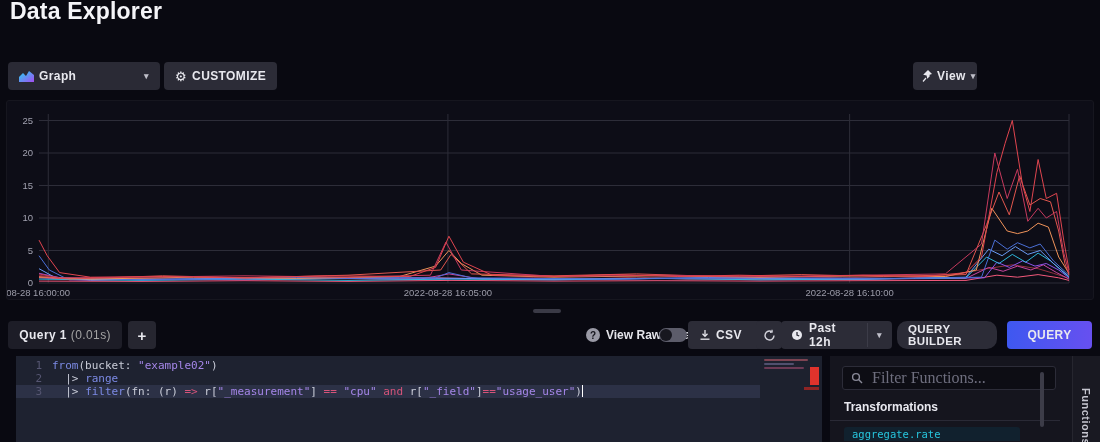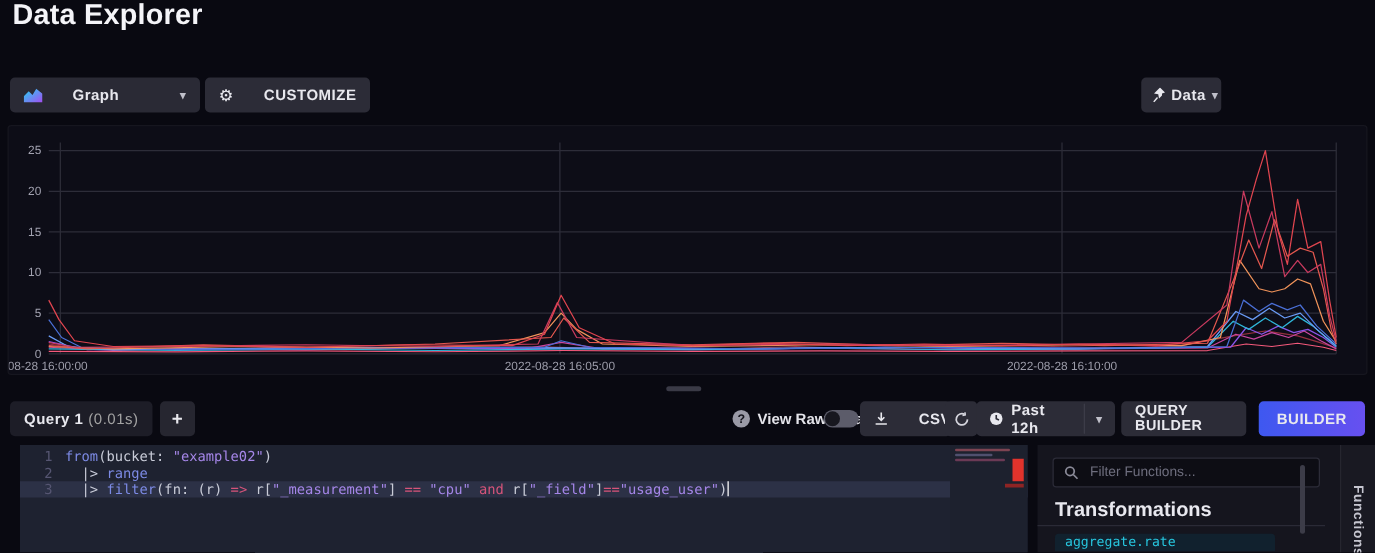--- a/index.html
+++ b/index.html
@@ -4,51 +4,51 @@
 <style>
   html,body{margin:0;padding:0;background:#090911;}
   body{width:1100px;height:442px;position:relative;overflow:hidden;
        font-family:"Liberation Sans",sans-serif;color:#e8e8ee;}
   .abs{position:absolute;}
 
   
   .page-title{left:10px;top:-2px;font-size:23px;font-weight:bold;color:#f4f4f8;letter-spacing:.2px;}
 
   
-  .btn{display:flex;align-items:center;gap:24px;height:28px;padding:0 11px;border-radius:4px;
+  .btn{display:flex;align-items:center;gap:5px;height:28px;padding:0 11px;border-radius:4px;
        background:#2c2c37;color:#e8e8ee;font-size:12px;font-weight:bold;letter-spacing:.4px;
        box-sizing:border-box;cursor:pointer;}
   .caret{font-size:9px;color:#c0c0ca;line-height:1;}
   .dd-graph{left:8px;top:62px;width:152px;justify-content:flex-start;background:#2a2a35;}
   .dd-graph .caret{margin-left:auto;}
   .btn-customize{left:164px;top:62px;}
   .dd-local{left:913px;top:62px;width:64px;padding:0 9px;gap:5px;}
   .btn-saveas{left:985px;top:62px;width:107px;background:linear-gradient(90deg,#3c63f2,#8a4bf0);
               justify-content:center;gap:8px;margin-top:44px;}
 
   
   .chart-panel{left:6px;top:100px;width:1088px;height:200px;background:#0d0d17;
                border:1px solid #16161f;border-radius:3px;box-sizing:border-box;}
   .resize-handle{left:533px;top:309px;width:28px;height:4px;border-radius:2px;background:#3a3a46;}
 
   
   .qbar-y{top:321px;height:28px;}
-  .query-tab{left:8px;width:114px;background:#1d1d27;justify-content:center;gap:4px;}
+  .query-tab{left:8px;width:114px;background:#1d1d27;justify-content:flex-end;gap:4px;}
   .query-tab .dur{color:#a3a3a3;font-weight:normal;}
   .add-tab{left:128px;width:28px;justify-content:center;background:#262630;font-size:15px;padding:0;}
   .help-dot{left:586px;top:328px;width:14px;height:14px;border-radius:50%;background:#9a9aa6;
             color:#14141c;font-size:10px;font-weight:bold;display:flex;align-items:center;justify-content:center;}
   .raw-label{left:606px;top:328px;font-size:12px;color:#e4e4ea;font-weight:bold;}
   .toggle{left:659px;top:328px;width:28px;height:14px;border-radius:8px;background:#5c5c6a;}
   .toggle .knob{position:absolute;left:1px;top:1px;width:12px;height:12px;border-radius:50%;background:#17171f;}
   .btn-csv{left:688px;width:73px;}
   .btn-refresh{left:756px;width:26px;justify-content:center;padding:0;}
   .dd-time{left:781px;width:111px;gap:6px;padding:2px 10px;}
   .dd-time .caret{margin-left:auto;border-left:1px solid #3c3c48;padding-left:9px;height:100%;display:flex;align-items:center;}
-  .btn-qb{left:897px;width:100px;justify-content:center;font-size:11.5px;}
+  .btn-qb{left:897px;width:100px;justify-content:center;font-size:11.5px;border-radius:10px;}
   .btn-submit{left:1007px;width:85px;justify-content:center;background:linear-gradient(90deg,#3e58f0,#6750f0);}
 
   
   .editor{left:16px;top:356px;width:806px;height:86px;background:#1e2230;
           font-family:"DejaVu Sans Mono",monospace;font-size:11px;line-height:13px;padding-top:3px;box-sizing:border-box;}
   .code-line{display:flex;white-space:pre;height:13px;}
   .code-line.current{background:#2c3146;}
   .gutter{width:26px;text-align:right;padding-right:10px;color:#565672;flex:none;user-select:none;}
   .tok-kw{color:#7c8ae4;}
   .tok-str{color:#a586e8;}
@@ -57,24 +57,24 @@
   .cursor{display:inline-block;width:1.5px;height:12px;background:#fff;vertical-align:text-bottom;}
   .minimap{left:760px;top:356px;width:62px;height:86px;background:#1d212e;}
   .mm-line{position:absolute;height:2px;border-radius:1px;}
   .mm-err{position:absolute;left:50px;top:11px;width:9px;height:18px;background:#e0332c;}
   .mm-err2{position:absolute;left:44px;top:31px;width:15px;height:3px;background:#8e2424;}
 
   
   .func-panel{left:830px;top:356px;width:242px;height:86px;background:#15151e;}
   .func-search{position:absolute;left:12px;top:10px;width:214px;height:24px;background:#0d0d14;
                border:1px solid #2c2c38;border-radius:3px;box-sizing:border-box;display:flex;align-items:center;gap:7px;padding:0 8px;}
-  .func-search input{background:transparent;border:none;outline:none;color:#c9c9d4;font-size:11px;
-                     font-family:Liberation Sans, sans-serif;width:150px;}
+  .func-search input{background:transparent;border:none;outline:none;color:#c9c9d4;font-size:16px;
+                     font-family:Liberation Serif, serif;width:150px;}
   .func-search input::placeholder{color:#6e6e7e;}
-  .func-section{position:absolute;left:14px;top:44px;font-size:16px;font-weight:bold;color:#e8e8ef;}
+  .func-section{position:absolute;left:14px;top:44px;font-size:12px;font-weight:bold;color:#e8e8ef;}
   .func-divider{position:absolute;left:0;top:64px;width:230px;height:1px;background:#2a2a36;}
   .func-item{position:absolute;left:14px;top:71px;width:176px;height:14px;border-radius:3px 3px 0 0;
              background:#11212e;color:#27c5dd;font-family:"DejaVu Sans Mono",monospace;font-size:10.5px;
              display:flex;align-items:center;padding-left:8px;box-sizing:border-box;}
   .func-scroll{position:absolute;left:210px;top:16px;width:4px;height:55px;border-radius:2px;background:#3c3c48;}
   .side-tab{left:1072px;top:356px;width:28px;height:86px;background:#191922;border-left:1px solid #26262f;
             box-sizing:border-box;}
   .side-tab span{position:absolute;left:7px;top:32px;writing-mode:vertical-rl;font-size:11px;font-weight:bold;
                  color:#c5c5cf;letter-spacing:.5px;}
 
@@ -108,21 +108,21 @@
   <span>CUSTOMIZE</span>
 </div>
 
 <div class="abs btn dd-local">
   <span class="icon">
     <svg width="10" height="12" viewBox="0 0 10 12">
       <path d="M6 0 L10 4 L7.6 4.8 L7.6 6.4 L5.2 8.8 L4.6 5.4 L1.2 4.8 Z" fill="#e8e8ee"></path>
       <line x1="4" y1="8" x2="1" y2="11.5" stroke="#e8e8ee" stroke-width="1.2"></line>
       </svg>
   </span>
-  <span>Data</span>
+  <span>View</span>
   <span class="caret">▾</span>
 </div>
 
 <div class="abs btn btn-saveas">
   <span class="icon">
     <svg width="12" height="12" viewBox="0 0 12 12" fill="none" stroke="#fff" stroke-width="1.3">
       <path d="M5 2.5 H2 V10 H9.5 V7"></path>
         <path d="M6.5 5.5 L11 1"></path>
         <path d="M7.5 1 H11 V4.5"></path>
       </svg>
@@ -203,21 +203,21 @@
     <svg width="12" height="12" viewBox="0 0 12 12">
         <circle cx="6" cy="6" r="5" fill="#e8e8ee"></circle>
       <path d="M6 3 V6 L8.2 7" stroke="#2c2c37" stroke-width="1.3" fill="none"></path>
       </svg>
   </span>
   <span>Past 12h</span>
   <span class="caret">▾</span>
 </div>
 
 <div class="abs btn qbar-y btn-qb">QUERY BUILDER</div>
-<div class="abs btn qbar-y btn-submit">BUILDER</div>
+<div class="abs btn qbar-y btn-submit">QUERY</div>
 
 <div class="abs editor" id="editor">
     <div class="code-line"><span class="gutter">1</span><span class="tok-kw">from</span><span class="tok-pl">(bucket: </span><span class="tok-str">"example02"</span><span class="tok-pl">)</span></div>
     <div class="code-line"><span class="gutter">2</span><span class="tok-pl">  |&gt; </span><span class="tok-kw">range</span></div>
     <div class="code-line current"><span class="gutter">3</span><span class="tok-pl">  |&gt; </span><span class="tok-kw">filter</span><span class="tok-pl">(fn: (r) </span><span class="tok-op">=&gt;</span><span class="tok-pl"> r[</span><span class="tok-str">"_measurement"</span><span class="tok-pl">] </span><span class="tok-op">==</span><span class="tok-pl"> </span><span class="tok-str">"cpu"</span><span class="tok-pl"> </span><span class="tok-op">and</span><span class="tok-pl"> r[</span><span class="tok-str">"_field"</span><span class="tok-pl">]</span><span class="tok-op">==</span><span class="tok-str">"usage_user"</span><span class="tok-pl">)</span><span class="cursor"></span></div>
   </div>
 <div class="abs minimap">
   <div class="mm-line" style="left:4px;top:3px;width:44px;background:#7d4452;"></div>
   <div class="mm-line" style="left:4px;top:7px;width:30px;background:#50506e;"></div>
   <div class="mm-line" style="left:4px;top:11px;width:40px;background:#6b3a55;"></div>

